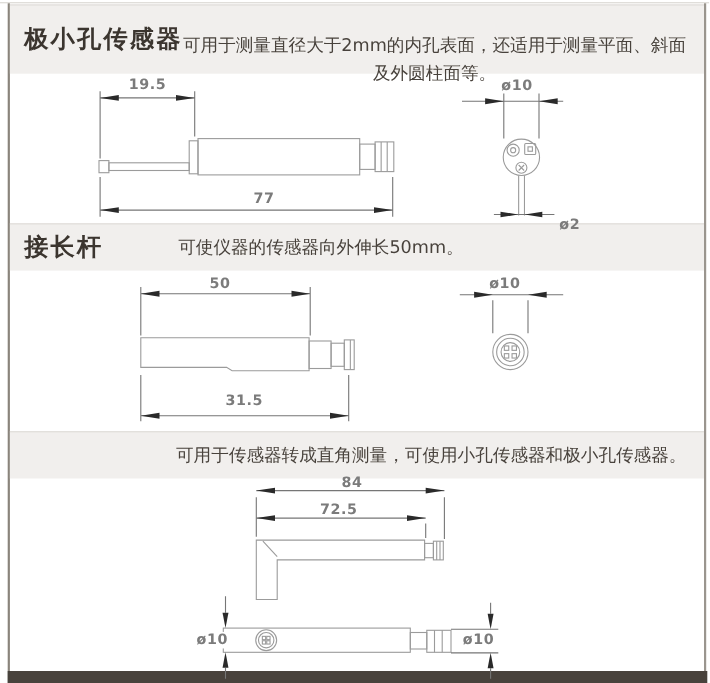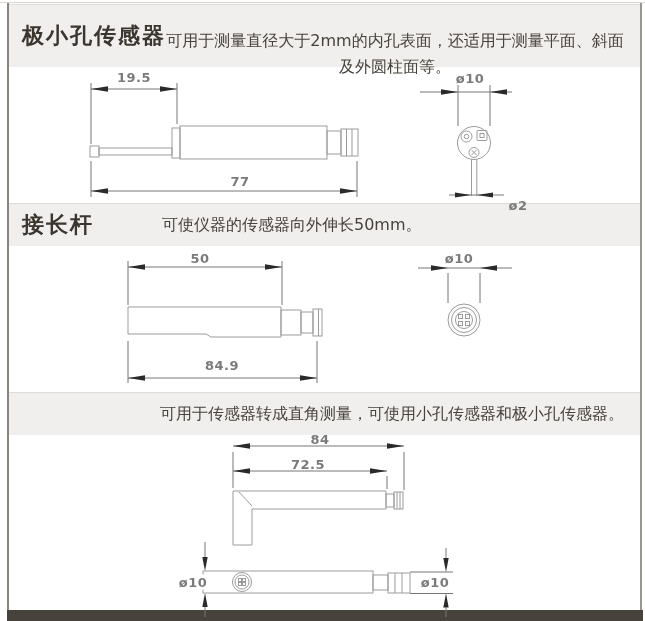--- a/index.html
+++ b/index.html
@@ -175,21 +175,21 @@
       <polygon points="446,593.5 443.3,607.5 448.7,607.5" stroke="none"></polygon>
     </g>
   </svg>
 
   <span class="dim-label" style="left:134px; top:77px;">19.5</span>
   <span class="dim-label" style="left:240px; top:181px;">77</span>
   <span class="dim-label" style="left:470px; top:78px;">ø10</span>
   <span class="dim-label" style="left:518px; top:181px;margin-top:24px;">ø2</span>
 
   <span class="dim-label" style="left:200px; top:258px;">50</span>
-  <span class="dim-label" style="left:222px; top:365px;">84.9</span>
+  <span class="dim-label" style="left:222px; top:365px;">31.5</span>
   <span class="dim-label" style="left:459px; top:258px;">ø10</span>
 
   <span class="dim-label" style="left:320px; top:439px;">84</span>
   <span class="dim-label" style="left:308px; top:464px;">72.5</span>
   <span class="dim-label masked" style="left:193px; top:582px;">ø10</span>
   <span class="dim-label masked" style="left:435px; top:582px;">ø10</span>
 
 </div>
 
 </body></html>

